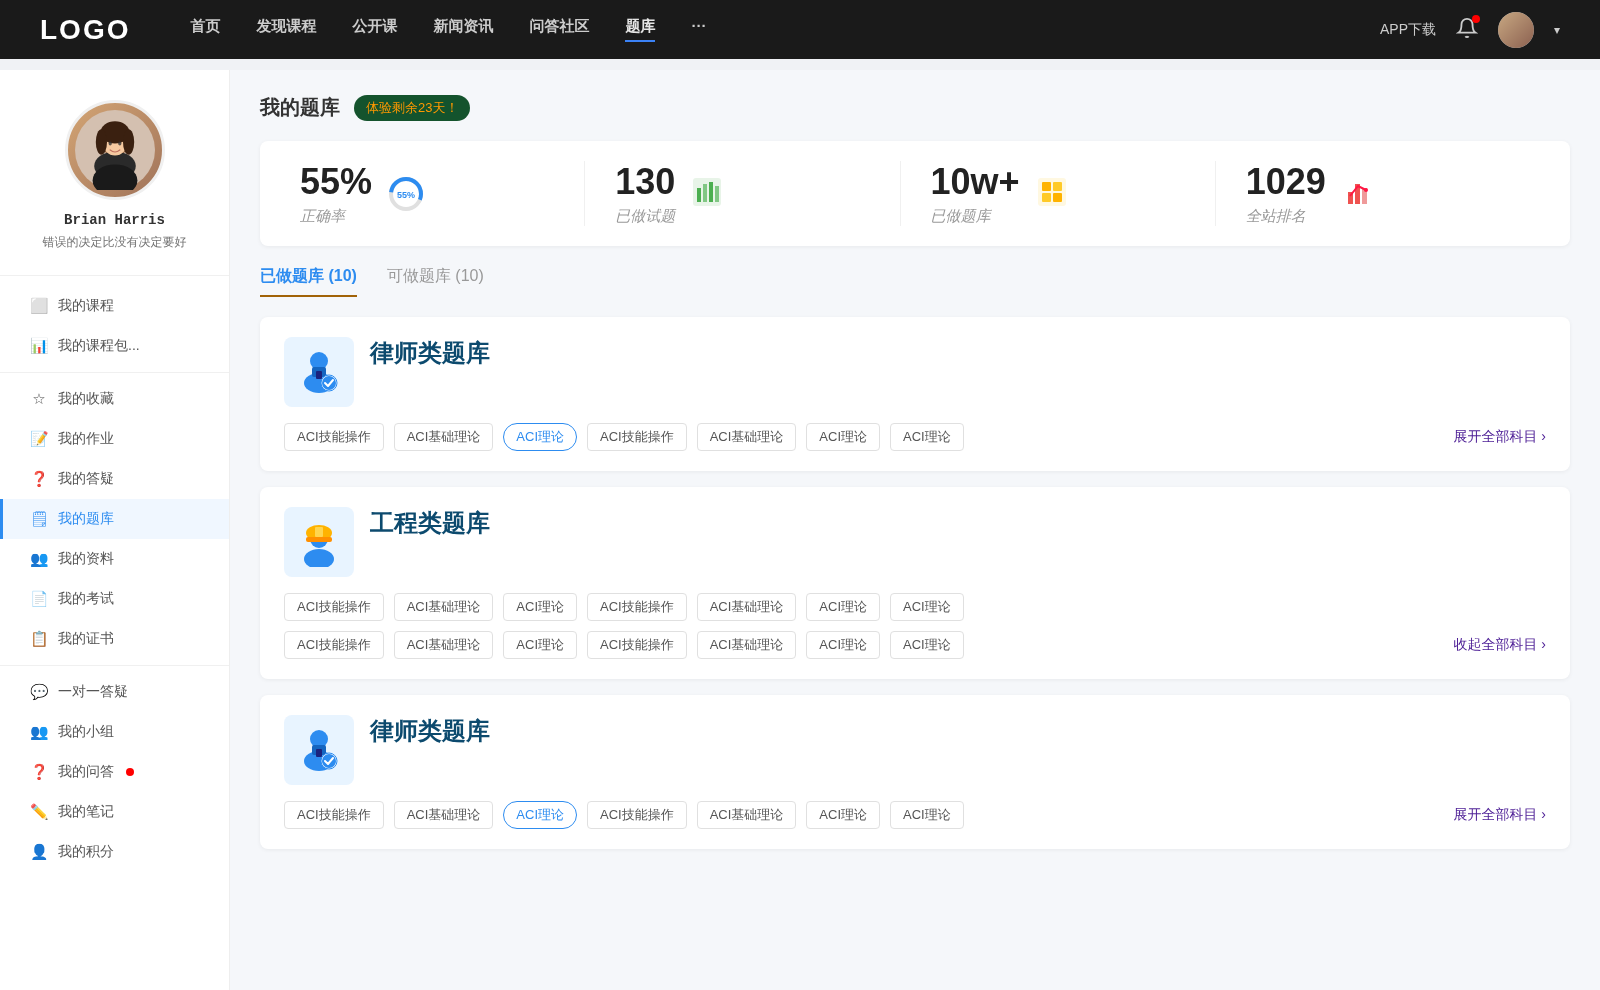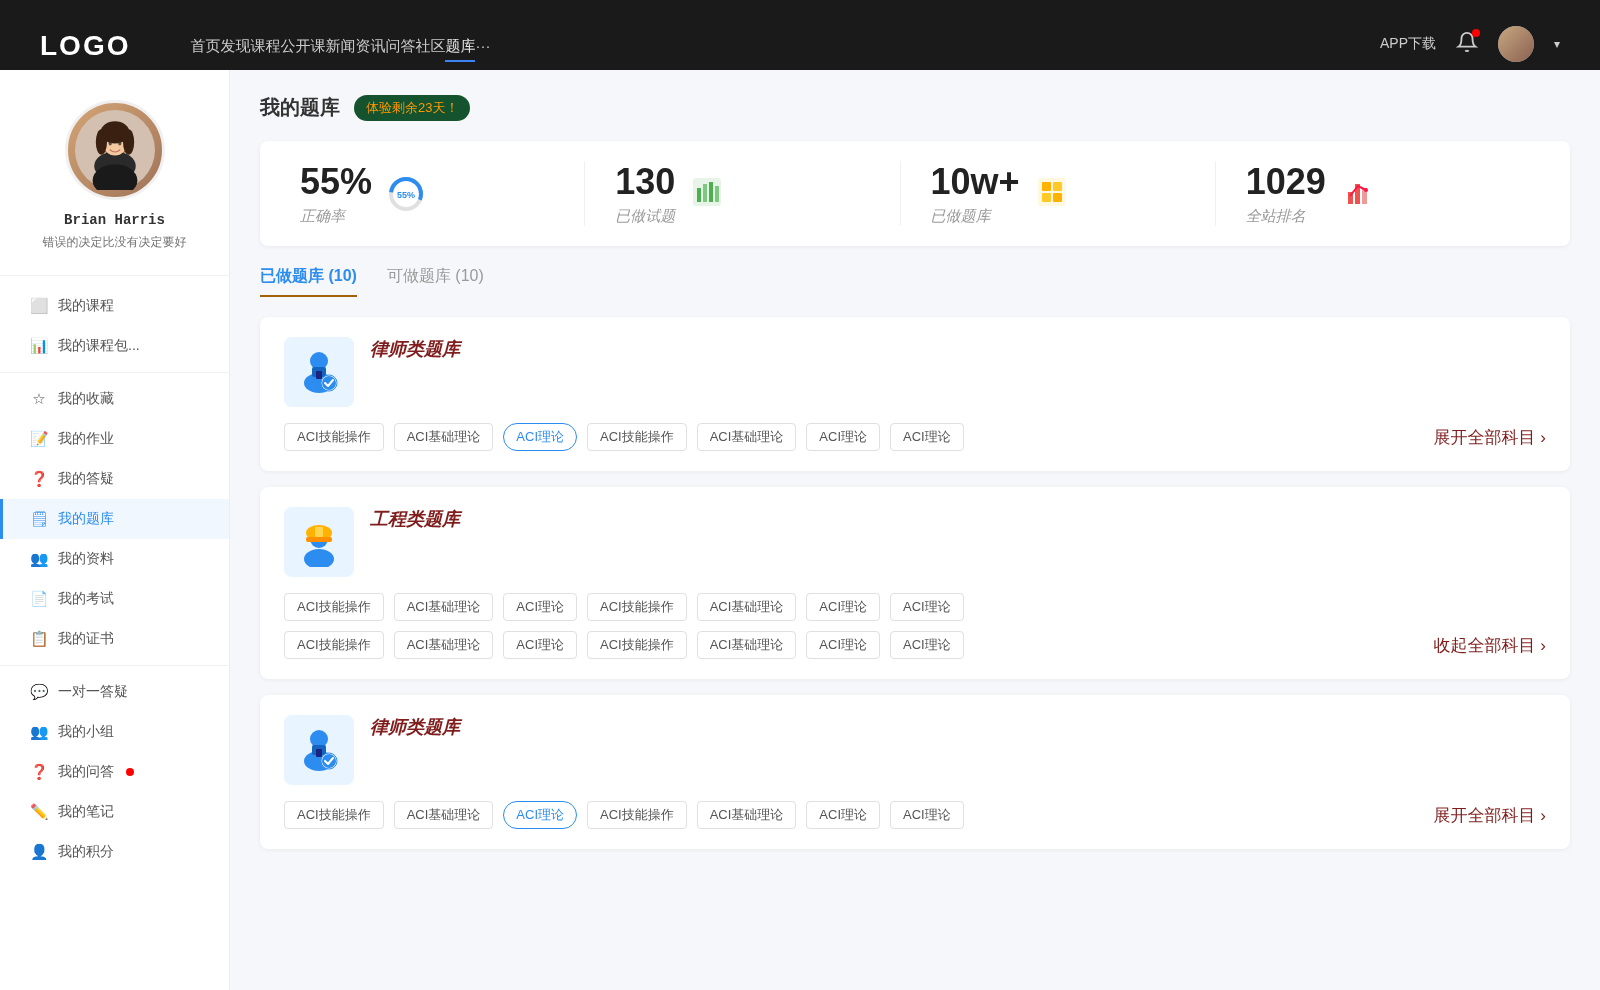--- a/index.html
+++ b/index.html
@@ -1,38 +1,40 @@
 <!DOCTYPE html>
 <html><head>
   <meta charset="utf-8">
   <style>
     * { margin: 0; padding: 0; box-sizing: border-box; }
     body { font-family: 'PingFang SC', 'Microsoft YaHei', sans-serif; background: #f0f2f5; color: #333; }
 
     
     .navbar {
       background: #1a1a1a;
-      height: 70px;
+      height: 59px;
       display: flex;
-      align-items: flex-end;
+      align-items: center;
       padding: 8px 40px;
       position: fixed;
       top: 0; left: 0; right: 0;
       z-index: 100;
     }
     .navbar-logo {
       color: white;
       font-size: 28px;
       font-weight: bold;
       letter-spacing: 2px;
       margin-right: 60px;
     }
     .navbar-nav {
       display: flex;
+      gap: 36px;
       flex: 1;
+      font-weight: bold;
     }
     .navbar-nav a {
       color: #ccc;
       text-decoration: none;
       font-size: 15px;
       cursor: pointer;
     }
     .navbar-nav a.active {
       color: #e5e5e5;
       border-bottom: 2px solid #3b82f6;
@@ -195,39 +197,39 @@
       gap: 16px;
       margin-bottom: 16px;
     }
     .qbank-icon-wrap {
       width: 70px; height: 70px;
       background: #e8f4ff;
       border-radius: 8px;
       display: flex; align-items: center; justify-content: center;
       flex-shrink: 0;
     }
-    .qbank-title { font-size: 18px; font-weight: 600; color: #7f1d1d; font-style: italic; }
+    .qbank-title { font-size: 24px; font-weight: 600; color: #0c4a6e; }
     .tags-row { display: flex; flex-wrap: wrap; gap: 10px; align-items: center; }
     .tag {
       padding: 4px 12px;
       border-radius: 4px;
       font-size: 13px;
       border: 1px solid #e0e0e0;
       color: #555;
       cursor: pointer;
     }
     .tag.active {
       border-color: #2d8cf0;
       color: #2d8cf0;
       border-radius: 20px;
     }
     .expand-link {
       margin-left: auto;
-      font-size: 17px;
-      color: #7f1d1d;
+      font-size: 14px;
+      color: #4c1d95;
       cursor: pointer;
       white-space: nowrap;
     }
   </style>
 </head>
 <body>
 
 <nav class="navbar">
   <div class="navbar-logo">LOGO</div>
   <div class="navbar-nav">

